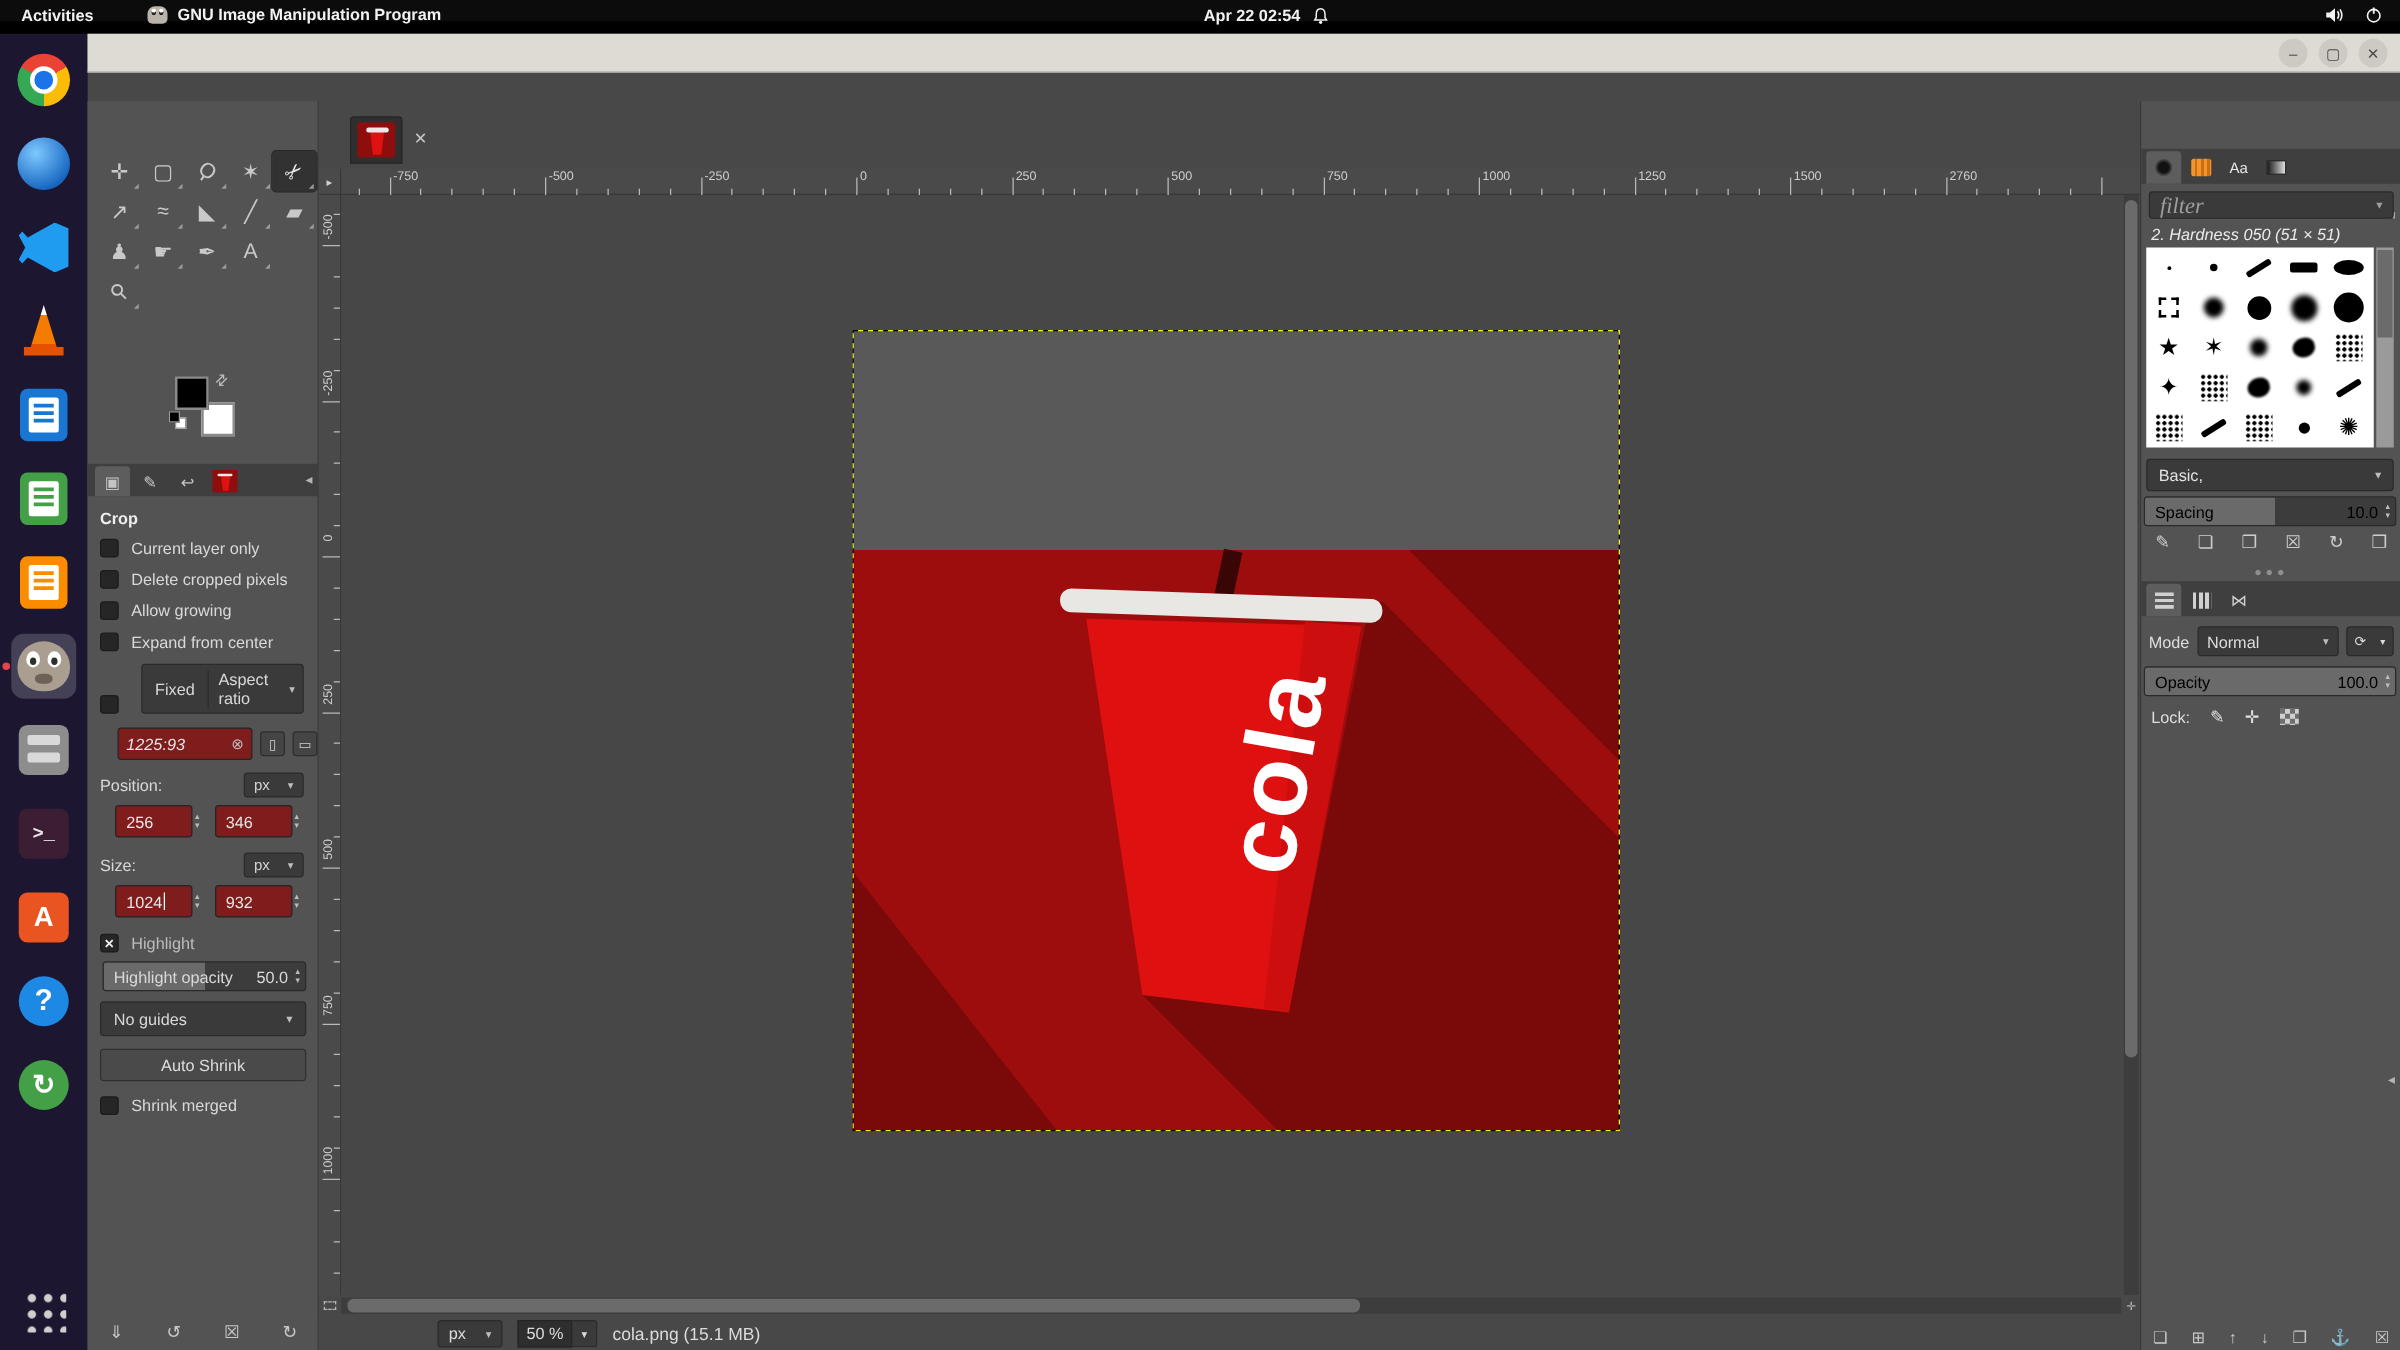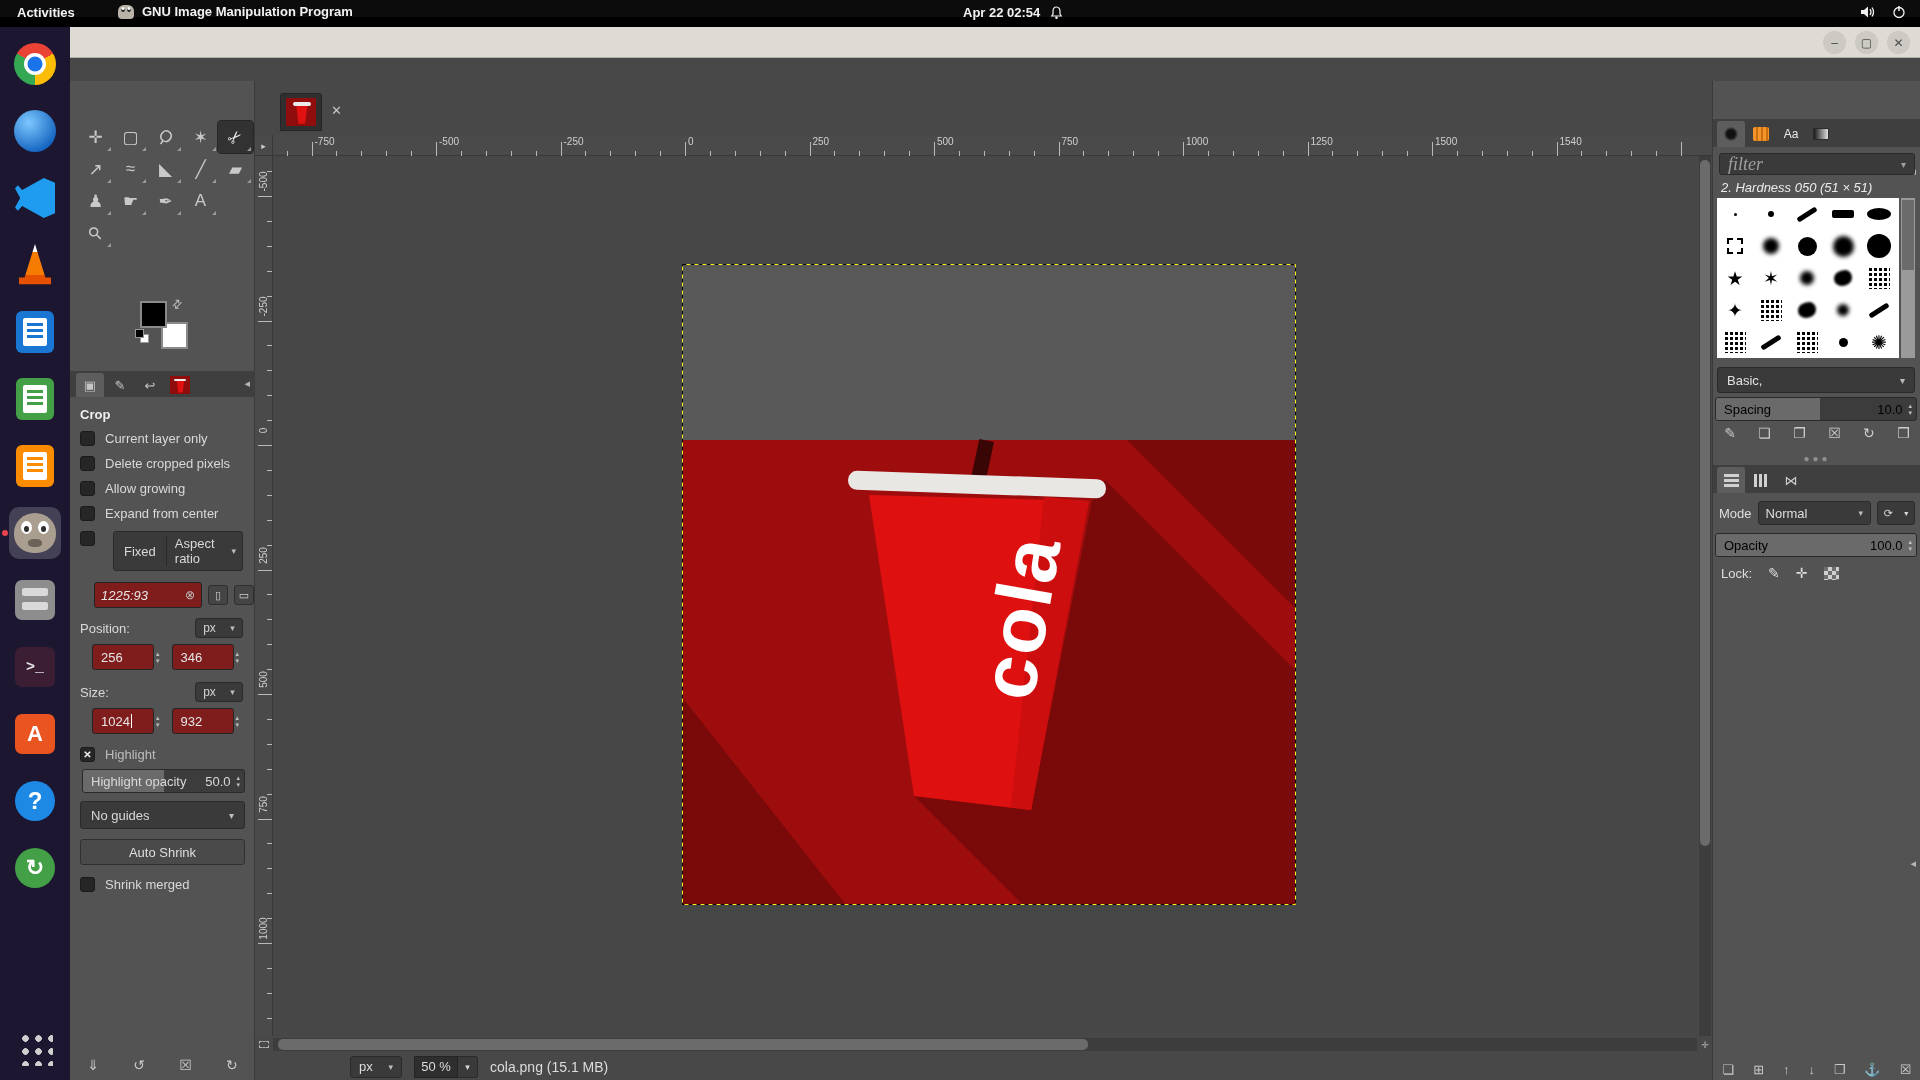--- a/index.html
+++ b/index.html
@@ -73,21 +73,21 @@
   #mini { position:absolute; left:-5px; top:28px; font-size:9px; }
   #mini .mb { position:absolute; left:0; top:0; width:9px; height:9px; background:#000; border:1px solid #999; z-index:2;}
   #mini .mw { position:absolute; left:5px; top:5px; width:9px; height:9px; background:#fff; border:1px solid #999;}
   
   #to-tabs { position:absolute; left:0; top:290px; width:185px; height:26px; background:#3f3f3f; display:flex; align-items:flex-end; padding-left:6px; gap:2px; }
   .to-tab { width:28px; height:24px; display:flex; align-items:center; justify-content:center; color:#c5c5c5; font-size:13px; border-radius:3px 3px 0 0; }
   .to-tab.active { background:#5d5d5d; }
   #to-menu { position:absolute; right:4px; top:296px; color:#b5b5b5; font-size:11px; }
   #to-body { position:absolute; left:0; top:318px; width:185px; font-size:13px; color:#d9d9d9; }
   #crop-title { font-weight:700; color:#efefef; padding:8px 0 4px 10px; }
-  .chk-row { display:flex; align-items:flex-start; gap:10px; padding:5px 0 5px 10px; }
+  .chk-row { display:flex; align-items:flex-end; gap:10px; padding:5px 0 5px 10px; }
   .chk { width:15px; height:15px; background:#262626; border:1px solid #1b1b1b; border-radius:3px; flex:0 0 auto;
          display:flex; align-items:center; justify-content:center; color:#f0f0f0; font-size:10px; font-weight:700; }
   .fixed-box { margin-left:8px; display:flex; align-items:center; height:40px; background:#3a3a3a; border:1px solid #2a2a2a; border-radius:3px; flex:1; margin-right:12px; }
   .fixed-box .fseg { padding:0 10px; }
   .fixed-box .dseg { flex:1; display:flex; justify-content:space-between; align-items:center; border-left:1px solid #2a2a2a; padding:0 6px 0 8px; }
   .inset-field { background:#7f1d1d; border:1px solid #242424; border-radius:3px; color:#e6e6e6; }
   #aspect-row { display:flex; align-items:center; gap:6px; padding:6px 0 2px 24px; }
   #aspect-val { width:108px; height:26px; display:flex; align-items:center; justify-content:space-between; padding:0 6px; font-style:italic; }
   .tiny-btn { width:20px; height:20px; background:#454545; border:1px solid #2e2e2e; border-radius:3px; color:#cfcfcf; font-size:11px; display:flex; align-items:center; justify-content:center; }
   .lbl-row { display:flex; justify-content:space-between; align-items:center; padding:8px 12px 2px 10px; }
@@ -595,21 +595,21 @@
           <div class="hlabel" style="left: 41.5px;">-750</div>
           <div class="hlabel" style="left: 166px;">-500</div>
           <div class="hlabel" style="left: 290.5px;">-250</div>
           <div class="hlabel" style="left: 415px;">0</div>
           <div class="hlabel" style="left: 539.5px;">250</div>
           <div class="hlabel" style="left: 664px;">500</div>
           <div class="hlabel" style="left: 788.5px;">750</div>
           <div class="hlabel" style="left: 913px;">1000</div>
           <div class="hlabel" style="left: 1037.5px;">1250</div>
           <div class="hlabel" style="left: 1162px;">1500</div>
-          <div class="hlabel" style="left: 1286.5px;">1540</div>
+          <div class="hlabel" style="left: 1286.5px;">2760</div>
         </div>
     </div>
     <div id="vruler">
         <div class="vtick" style="top: 15.1px; width: 5px;"></div>
         <div class="vtick" style="top: 40px; width: 14px;"></div>
         <div class="vtick" style="top: 64.9px; width: 5px;"></div>
         <div class="vtick" style="top: 89.8px; width: 5px;"></div>
         <div class="vtick" style="top: 114.7px; width: 5px;"></div>
         <div class="vtick" style="top: 139.6px; width: 5px;"></div>
         <div class="vtick" style="top: 164.5px; width: 14px;"></div>

